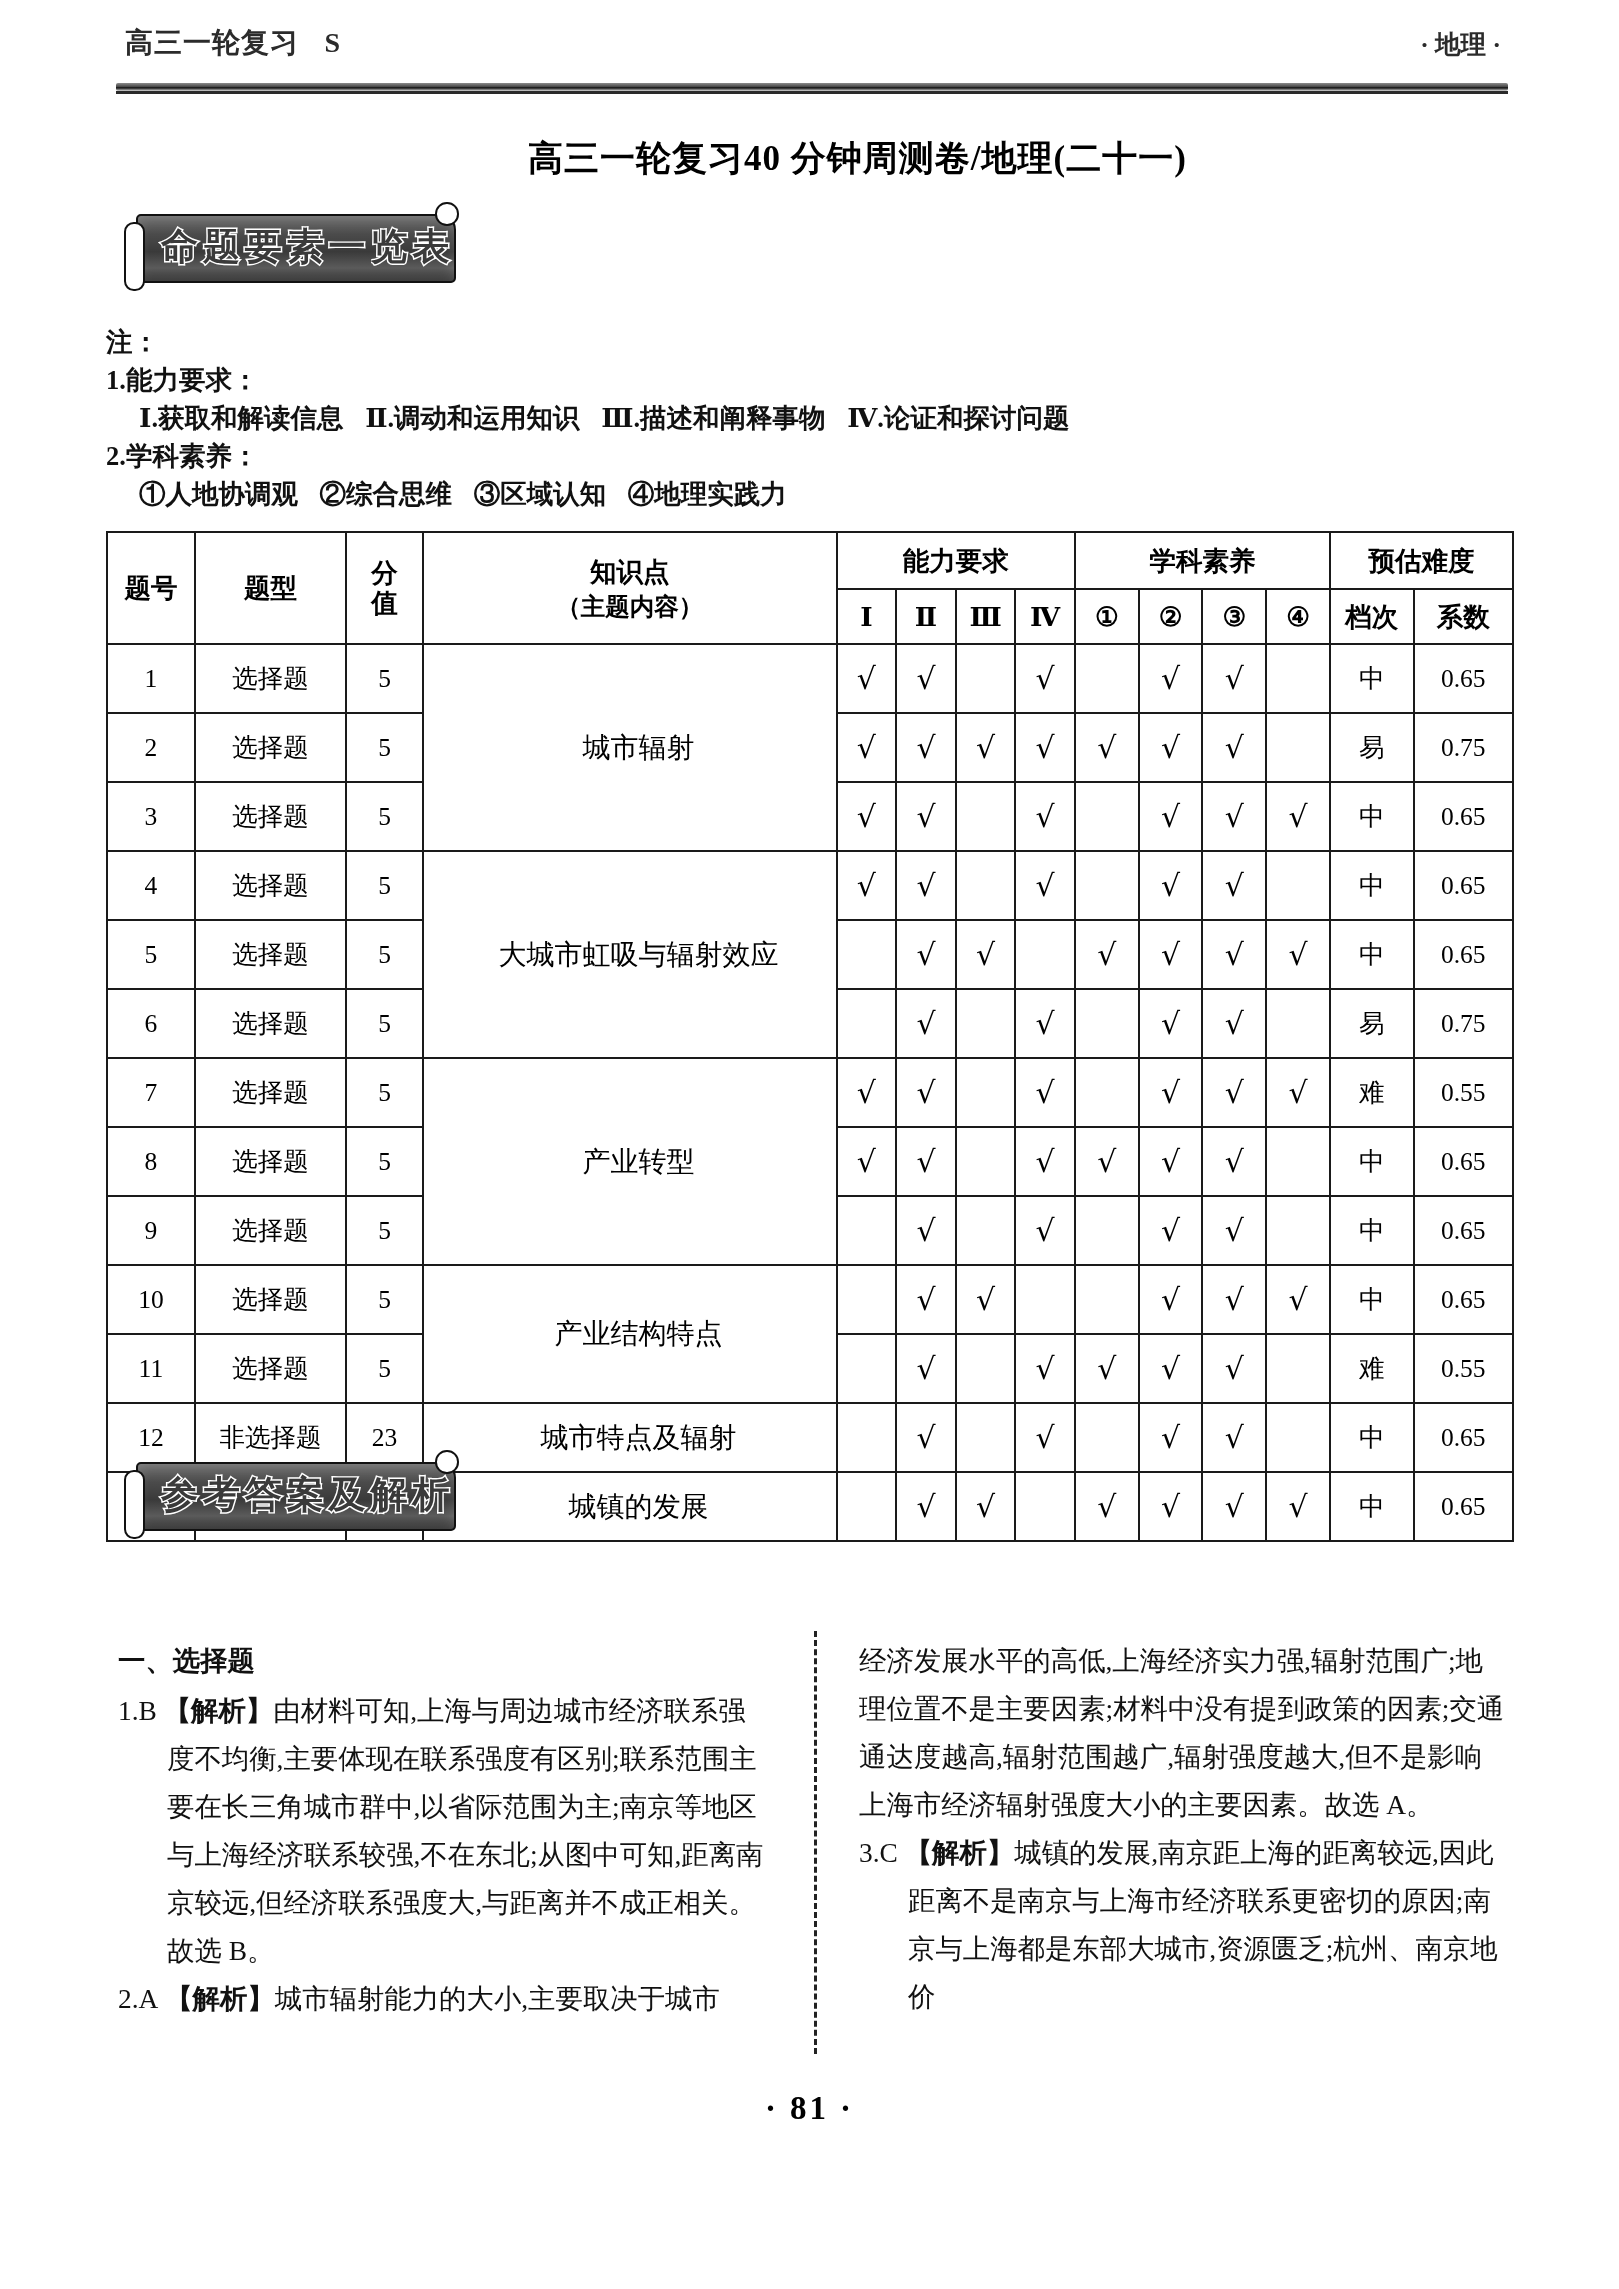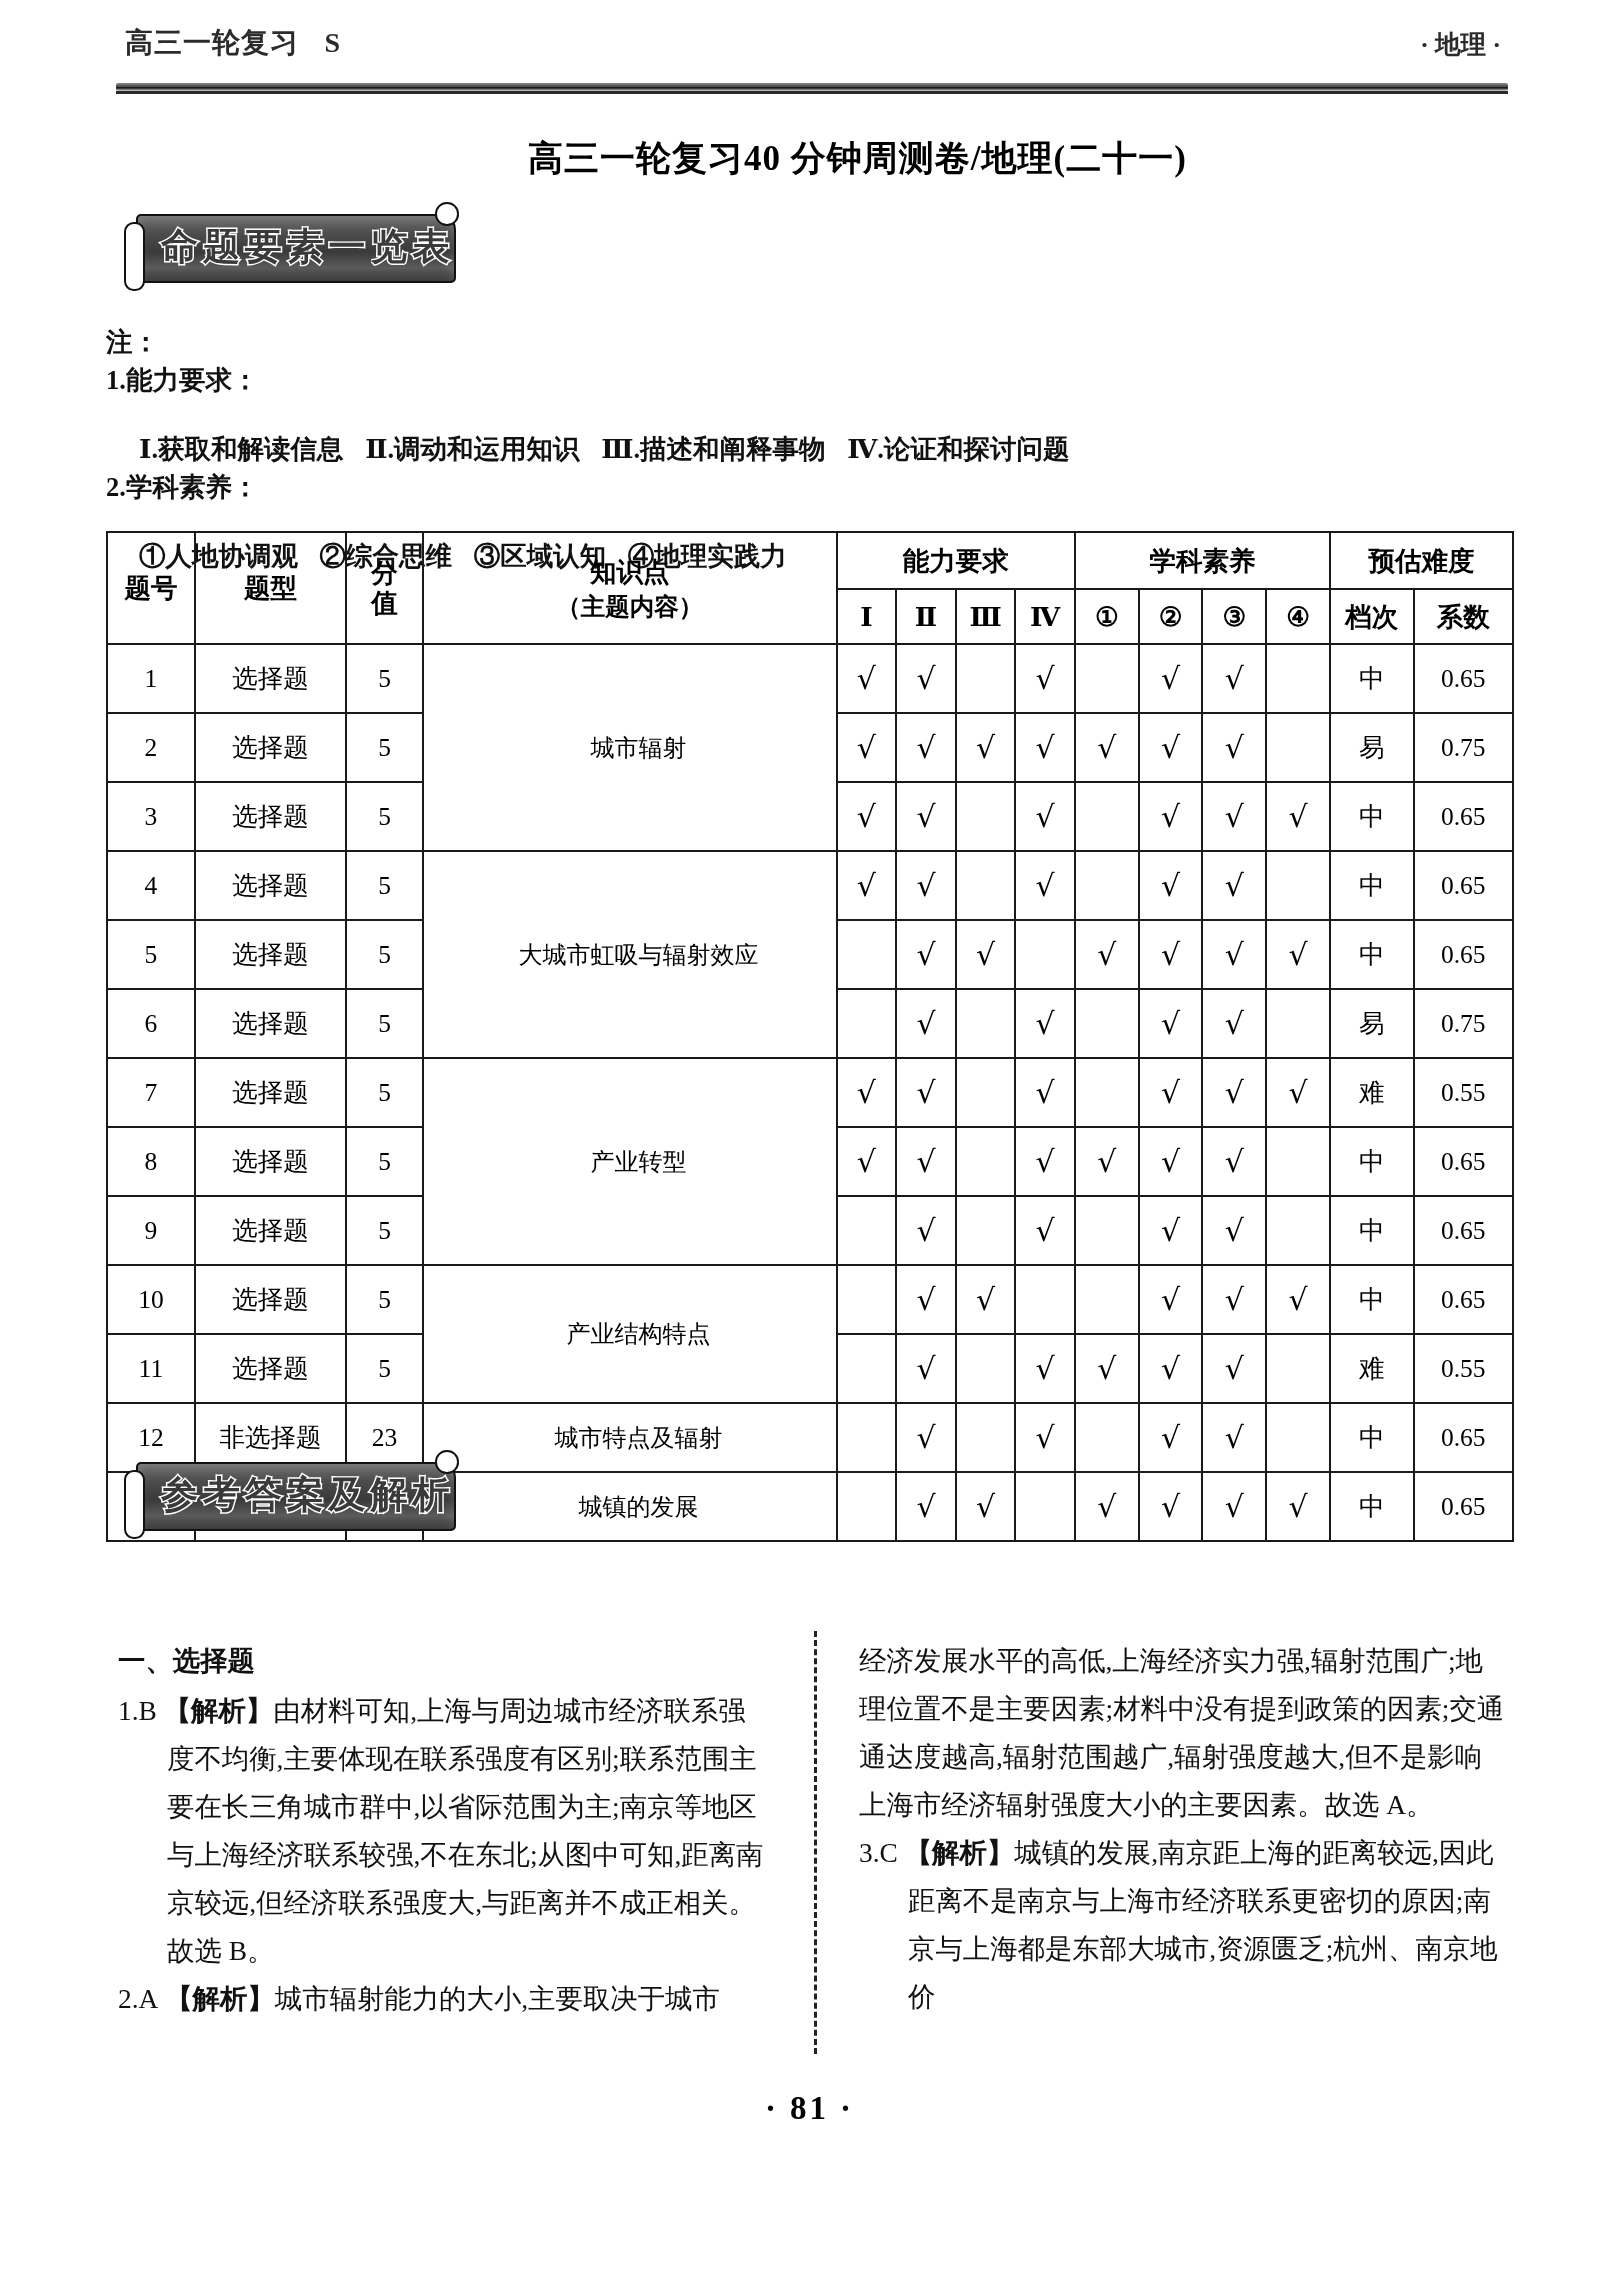--- a/index.html
+++ b/index.html
@@ -115,21 +115,21 @@
   
   .notes {
     position: absolute;
     left: 106px; top: 323px;
     font-size: 26.5px;
     line-height: 38px;
     font-weight: bold;
     color: #111;
   }
   .notes .n-line { white-space: nowrap; }
-  .notes .n-indent { padding-left: 33px; margin-top: 31px; }
+  .notes .n-indent { padding-left: 33px; }
   .notes .sp { display:inline-block; width: 21.6px; }
 
   
   .spec-table {
     position: absolute;
     left: 106px; top: 531px;
     width: 1408px;
     border-collapse: collapse;
     table-layout: fixed;
     font-size: 25.5px;
@@ -152,21 +152,21 @@
   .col-type    { width: 145px; }
   .col-score   { width: 73px; }
   .col-kp      { width: 396px; }
   .col-ability { width: 57px; }
   .col-lit     { width: 61px; }
   .col-grade   { width: 80px; }
   .col-coef    { width: 95px; }
   .kp-cell {
     text-align: center;
     padding-left: 17.6px !important;
-    font-size: 24px;
+    font-size: 28px;
   }
   .cell-vert {
     line-height: 30px;
   }
   .tick {
     font-size: 30px;
     font-family: "DejaVu Sans", sans-serif;
     line-height: 1;
   }
   .kp-head-sub { font-size: 24.5px; }

